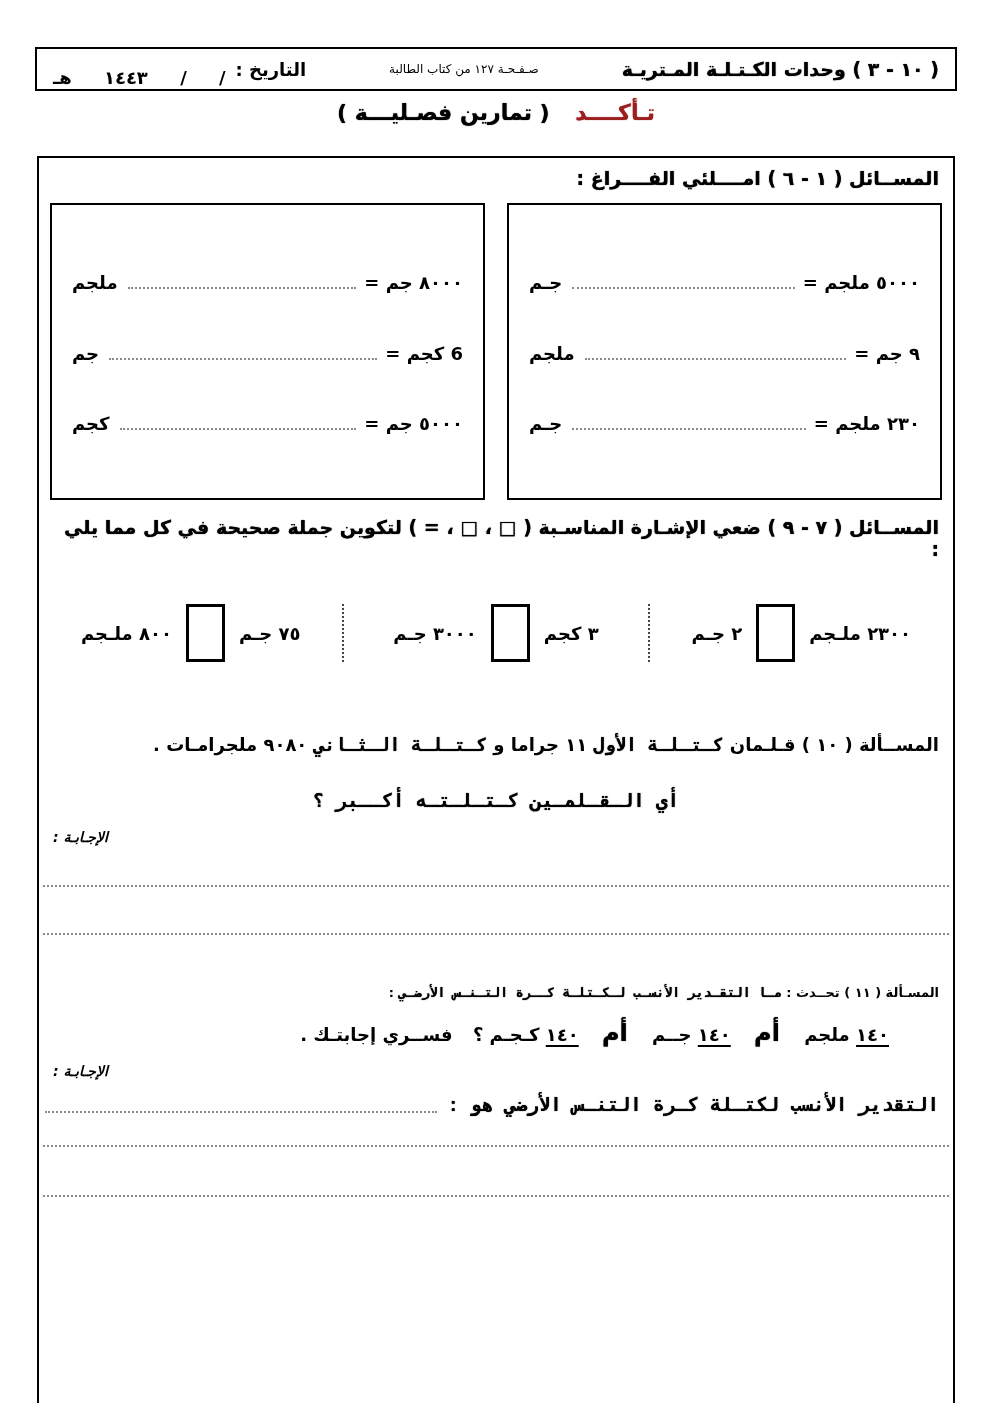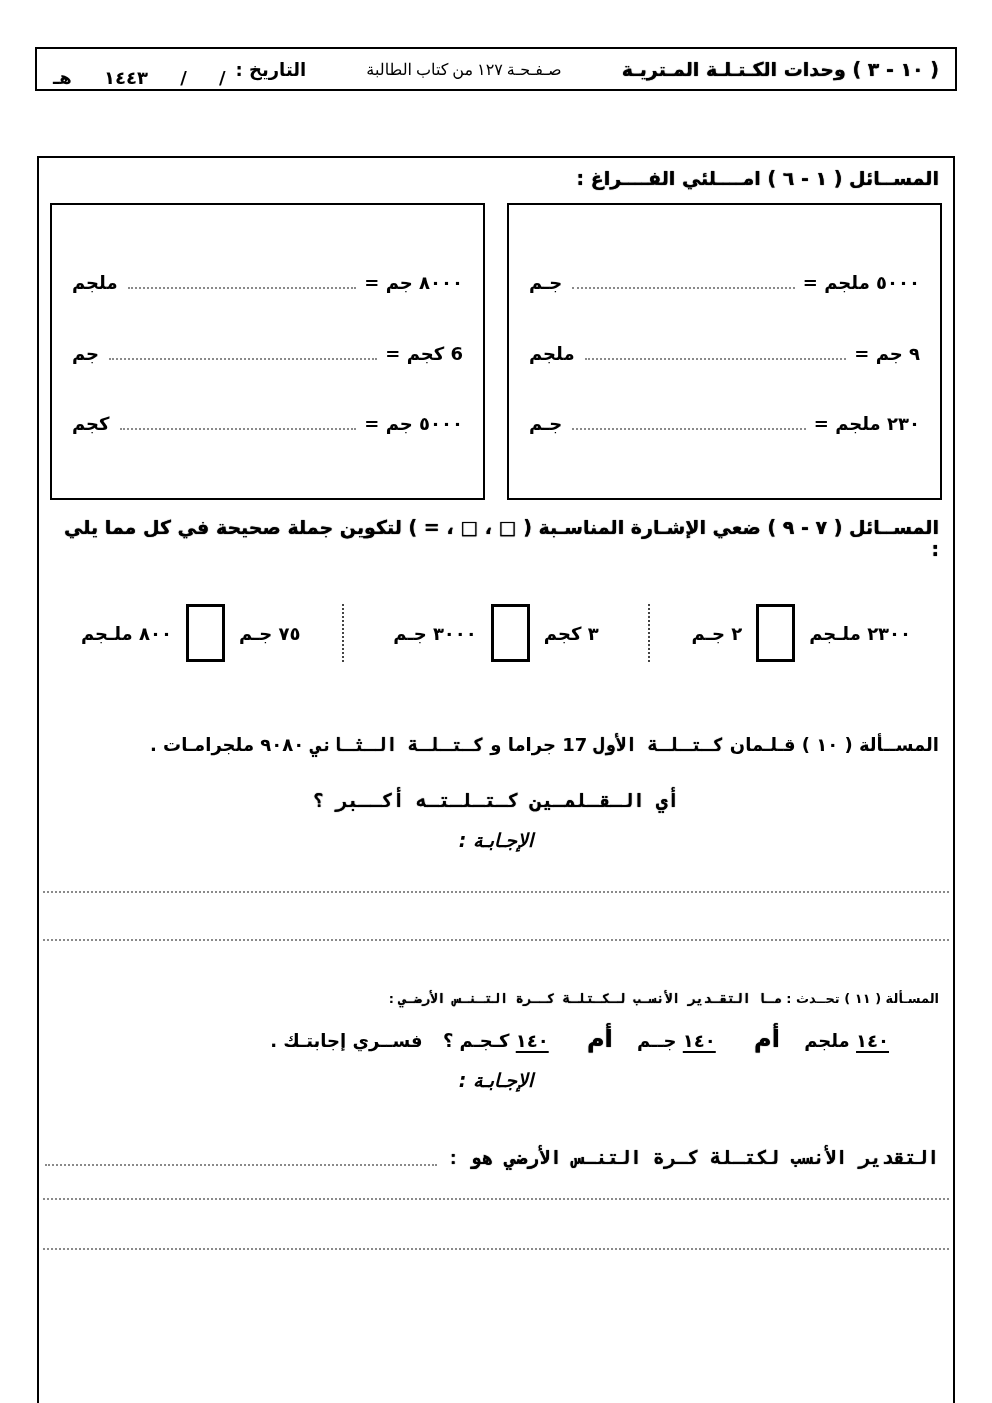--- a/index.html
+++ b/index.html
@@ -8,21 +8,21 @@
     font-family:"DejaVu Sans",sans-serif;color:#000;overflow:hidden;
     direction:rtl;
   }
   
   .header-box{
     position:absolute;top:47px;right:35px;left:35px;height:44px;
     border:2px solid #000;display:flex;align-items:center;
     justify-content:space-between;padding:0 16px;box-sizing:border-box;
   }
   .h-title{font-size:19px;font-weight:bold;text-shadow:0 0 1px #000;white-space:nowrap;}
-  .h-ref{font-size:16px;font-weight:normal;white-space:nowrap;font-family:Liberation Serif, serif;}
+  .h-ref{font-size:12px;font-weight:normal;white-space:nowrap;}
   .h-date{font-size:18px;font-weight:bold;white-space:nowrap;display:flex;align-items:center;gap:10px;}
   .date-val{word-spacing:26px;font-weight:bold;margin-top:16px;}
   
   .doc-title{
     position:absolute;top:100px;right:0;left:0;text-align:center;
     font-size:22px;font-weight:bold;text-shadow:0 0 1px currentColor;
   }
   .doc-title .accent{margin-left:18px;}
   
   .main-box{
@@ -54,38 +54,38 @@
   }
   .cmp-item:not(:last-child){border-left:2px dotted #444;}
   .cmp-box{
     width:33px;height:52px;border:3px solid #000;background:#fff;display:inline-block;
   }
   
   .p10-line{margin:62px 14px 0 14px;font-size:18px;text-align:right;font-weight:bold;}
   .heavy{font-weight:bold;text-shadow:0 0 1px #000;font-family:Liberation Mono, monospace;}
   .p10-q{margin-top:33px;text-align:center;font-size:19px;}
   .answer-label{
-    margin:16px 14px 0 14px;text-align:center;font-size:19px;
+    margin:16px 14px 0 14px;text-align:left;font-size:14px;
     font-style:italic;font-weight:bold;
   }
   .dotline{border-bottom:2px dotted #8a8a8a;height:0;margin:0 4px;}
   .dl-1{margin-top:40px;}
   .dl-2{margin-top:46px;}
   .dl-3{margin-top:28px;}
   .dl-4{margin-top:48px;}
   
   .p11-head{margin:50px 14px 0 14px;font-size:13px;text-align:right;font-weight:bold;}
   .p11-opts{margin:18px 64px 0 14px;font-size:18px;font-weight:bold;text-align:right;}
   .p11-opts .u{
     text-decoration:underline;text-decoration-thickness:2px;text-underline-offset:4px;
   }
   .p11-opts .w{margin-left:14px;}
-  .p11-opts .am{font-size:24px;text-shadow:0 0 1px #000;margin-left:32px;margin-right:4px;}
+  .p11-opts .am{font-size:24px;text-shadow:0 0 1px #000;margin-left:17px;margin-right:4px;}
   .ans-line{display:flex;align-items:flex-end;margin:14px 14px 0 6px;font-size:19px;}
-  .ans-line .prefix{white-space:nowrap;margin-top:41px;}
+  .ans-line .prefix{white-space:nowrap;}
   .ans-line .blank{flex:1;border-bottom:2px dotted #8a8a8a;margin:0 10px 4px 0;height:18px;}
   
   .page-num{
     position:absolute;top:1300px;right:0;left:0;text-align:center;
     font-size:21px;font-weight:bold;text-shadow:0 0 1px #000;
   }
 </style>
 </head>
 <body>
 
@@ -93,20 +93,24 @@
 
   <div class="header-box">
     <span class="h-title">( ١٠ - ٣ ) وحدات الكـتـلـة المـتريـة</span>
     <span class="h-ref">صـفـحـة  ١٢٧  من كتاب الطالبة</span>
     <span class="h-date">
       <span>التاريخ :</span>
       <span class="date-val">/ / ١٤٤٣ هـ</span>
     </span>
   </div>
 
+  <div class="doc-title">
+    <span class="accent" style="color: rgb(156, 31, 31);">تـأكــــد</span>
+    <span>(   تمارين فصـليـــة   )</span>
+  </div>
 
   <div class="main-box">
 
     <div class="sec-heading">المســائل ( ١ - ٦ )  امــــلئي  الفــــراغ :</div>
 
     <div class="boxes-row">
 
       <div class="fill-box">
         <div class="fill-row">
           <span class="given">٥٠٠٠ ملجم =</span>
@@ -160,21 +164,21 @@
       <div class="cmp-item">
         <span>٧٥ جـم</span>
         <span class="cmp-box"></span>
         <span>٨٠٠ ملـجم</span>
       </div>
     </div>
 
     <div class="p10-line">
       <span>المســألة ( ١٠ )  قـلـمان</span>
       <span class="heavy">كـتـلـة الأول</span>
-      <span>17 جراما و</span>
+      <span>١١ جراما و</span>
       <span class="heavy">كـتـلـة الـثـاني</span>
       <span>٩٠٨٠  ملجرامـات .</span>
     </div>
     <div class="p10-q heavy">أي الـقـلمـين كـتـلـتـه أكــبر ؟</div>
 
     <div class="answer-label">الإجـابـة :</div>
     <div class="dotline dl-1"></div>
     <div class="dotline dl-2"></div>
 
     <div class="p11-head">

